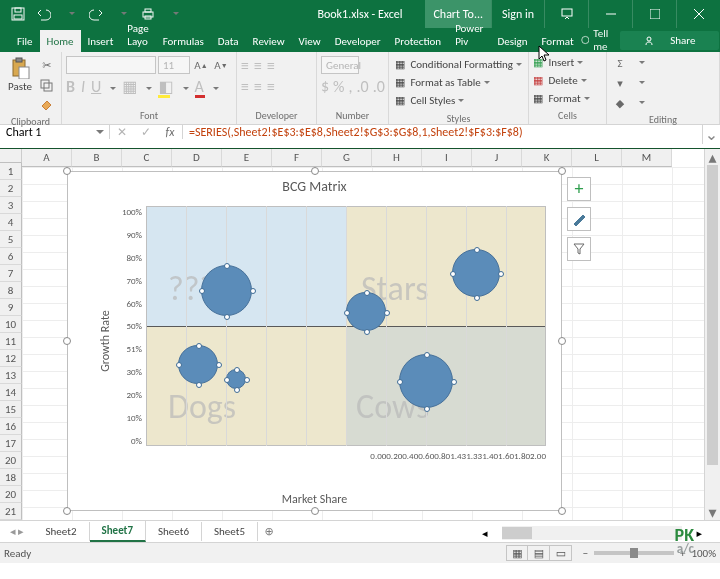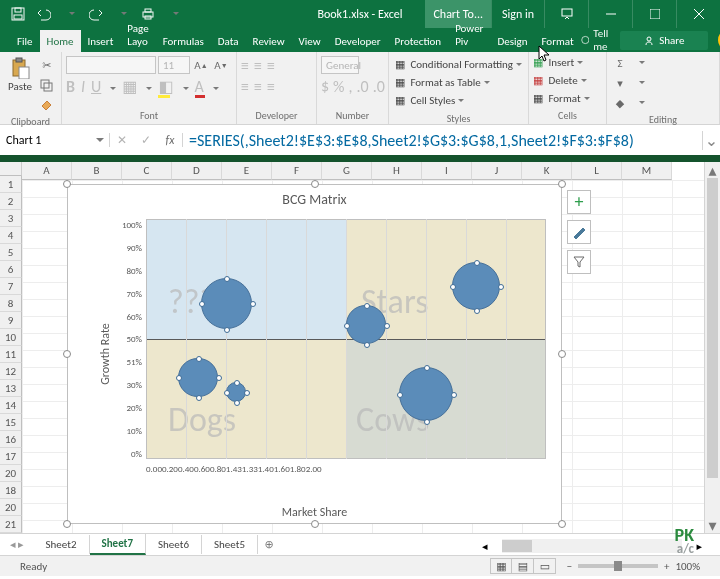--- a/index.html
+++ b/index.html
@@ -14,21 +14,21 @@
 .titlebar .winbtn{width:44px;height:100%;display:flex;align-items:center;justify-content:center;border-left:1px solid rgba(255,255,255,.18)}
 .titlebar .winbtn.close{border-left:1px solid rgba(255,255,255,.18)}
 .titlebar svg{fill:none;stroke:#fff;stroke-width:1}
 .chart-tools{background:#3c9469;height:100%;display:flex;align-items:center;padding:0 8px}
 
 .tabs{height:24px;background:#0d7240;display:flex;align-items:flex-end;padding-left:10px;color:#fff;font-size:11px;position:relative}
 .tabs .tab{padding:5px 7px 4px;cursor:default}
 .tabs .tab.file{background:transparent}
 .tabs .tab.active{background:#f1f1f1;color:#217346}
 .tabs .right{margin-left:auto;display:flex;align-items:center;gap:4px;padding-right:8px;height:100%}
-.tabs .share{background:#1a8251;padding:3px 24px;border-radius:2px;display:flex;align-items:center;gap:4px}
+.tabs .share{background:#1a8251;padding:3px 24px;border-radius:2px;display:flex;align-items:center;gap:15px}
 .tabs .tellme{display:flex;align-items:center;gap:4px;opacity:.95}
 .tabs .smiley{width:18px;height:18px;border-radius:50%;background:#ffc107;margin-left:6px;display:flex;align-items:center;justify-content:center;font-size:10px;color:#8b6b00}
 
 .ribbon{height:73px;background:#f1f1f1;border-bottom:1px solid #d4d4d4;display:flex}
 .group{border-right:1px solid #d9d9d9;display:flex;flex-direction:column;justify-content:space-between;padding:2px 4px 0}
 .group .label{font-size:10px;color:#6e6e6e;text-align:center;padding:1px 0 2px}
 .group-body{flex:1;display:flex;align-items:flex-start;gap:2px;padding-top:2px}
 .vbtn{display:flex;flex-direction:column;align-items:center;gap:2px;padding:2px 4px;font-size:11px;color:#444}
 .vbtn .ic{width:20px;height:20px;display:flex;align-items:center;justify-content:center}
 .mini{display:flex;flex-direction:column;gap:2px}
@@ -36,27 +36,27 @@
 .ctrl{height:18px;border:1px solid #c5c5c5;background:#fff;font-size:11px;display:flex;align-items:center;padding:0 4px;color:#444}
 .ctrl.disabled{color:#b5b5b5;background:#f6f6f6}
 .sq{width:18px;height:18px;display:flex;align-items:center;justify-content:center;color:#6a6a6a;font-size:11px}
 .styles-body{display:flex;flex-direction:column;gap:1px;font-size:11px;color:#444;padding:2px}
 .styles-body .srow{display:flex;align-items:center;gap:5px;height:17px}
 .cells-body{display:flex;flex-direction:column;gap:1px;font-size:11px;color:#444}
 .cells-body .crow{display:flex;align-items:center;gap:5px;height:17px}
 .edit-body{display:flex;gap:2px}
 .edit-col{display:flex;flex-direction:column;gap:2px}
 
-.fbar{height:37px;border-bottom:7px solid #14532d;display:flex;align-items:center;background:#fff}
+.fbar{height:24px;border-bottom:1px solid #14532d;display:flex;align-items:flex-start;background:#fff}
 .fbar .namebox{width:110px;border-right:1px solid #d4d4d4;display:flex;align-items:center;padding:0 6px;font-size:12px;position:relative}
 .fbar .namebox::after{content:"";position:absolute;right:5px;top:50%;border:4px solid transparent;border-top-color:#7a7a7a;transform:translateY(-2px)}
 .fbar .icons{display:flex;align-items:center;border-right:1px solid #d4d4d4}
 .fbar .icons .fb{width:24px;display:flex;align-items:center;justify-content:center;color:#b3b3b3;font-size:12px}
 .fbar .icons .fx{font-style:italic;color:#6e6e6e}
-.fbar .formula{flex:1;display:flex;align-items:center;padding:0 6px;font-size:16px;color:#0369a1}
+.fbar .formula{flex:1;display:flex;align-items:center;padding:0 6px;font-size:12px;color:#c2410c}
 .fbar .expand{width:18px;border-left:1px solid #d4d4d4;display:flex;align-items:center;justify-content:center;color:#8a8a8a}
 
 .gridwrap{display:flex;height:371px}
 .corner{width:22px;height:18px;background:#f0f0f0;border-right:1px solid #ccc;border-bottom:1px solid #bfbfbf}
 .colhdrs{display:flex;height:18px}
 .colhdrs .ch{width:50px;background:#f0f0f0;border-right:1px solid #d9d9d9;border-bottom:1px solid #bfbfbf;font-size:11px;color:#555;display:flex;align-items:center;justify-content:center}
 .rowhdrs{display:flex;flex-direction:column}
 .rowhdrs .rh{height:17px;width:22px;background:#f0f0f0;border-bottom:1px solid #d9d9d9;border-right:1px solid #bfbfbf;font-size:11px;color:#555;display:flex;align-items:center;justify-content:center}
 .cells{position:relative;flex:1;background:#fff}
 .gridlines{position:absolute;inset:0;background-image:linear-gradient(to right,#ededed 1px,transparent 1px),linear-gradient(to bottom,#ededed 1px,transparent 1px);background-size:50px 17px}
@@ -78,36 +78,36 @@
 .plot .axis-v{position:absolute;left:50%;top:0;bottom:0;width:1px;background:#595959}
 .plot .axis-h{position:absolute;top:50%;left:0;right:0;height:1px;background:#595959}
 .plot .border{position:absolute;inset:0;border:1px solid #bfbfbf}
 .plot .gridv{position:absolute;top:0;bottom:0;width:1px;background:#d9d9d9}
 .plot .watermark{position:absolute;font-size:34px;color:#b9b9b9;opacity:.7;font-weight:400}
 .bubble{position:absolute;border-radius:50%;background:#5b8cb9;border:1px solid #467099}
 .bubble .pt{width:6px;height:6px;border:1px solid #3d6b95;background:#fff;border-radius:50%;position:absolute}
 .ylabel{position:absolute;left:6px;top:50%;transform:translateY(-50%) rotate(-90deg);font-size:12px;color:#595959}
 .xlabel{position:absolute;bottom:4px;left:50%;transform:translateX(-50%);font-size:12px;color:#595959}
 .yticks{position:absolute;left:44px;top:34px;height:240px;width:30px;font-size:9px;color:#595959;display:flex;flex-direction:column;justify-content:space-between;text-align:right}
-.xticks{position:absolute;left:78px;top:278px;width:400px;font-size:9px;color:#595959;display:flex;justify-content:flex-start}
+.xticks{position:absolute;left:78px;top:278px;width:400px;font-size:9px;color:#595959;display:flex;justify-content:flex-end}
 .chart-btns{position:absolute;left:545px;top:10px;display:flex;flex-direction:column;gap:6px}
 .chart-btns .cb{width:24px;height:24px;border:1px solid #bfbfbf;background:#fff;display:flex;align-items:center;justify-content:center;color:#3d7645}
 
 .sheettabs{height:22px;background:#fff;border-top:1px solid #d4d4d4;display:flex;align-items:center;font-size:11px;position:relative}
 .sheettabs .nav{display:flex;gap:2px;padding:0 10px;color:#999}
 .sheettabs .st{padding:3px 12px;border-right:1px solid #d4d4d4;color:#444}
 .sheettabs .st.active{border-bottom:2px solid #217346;color:#217346;font-weight:600;background:#fff}
 .sheettabs .add{width:22px;display:flex;align-items:center;justify-content:center;color:#7a7a7a}
 .sheettabs .hscroll{position:absolute;right:18px;bottom:2px;width:220px;height:14px;display:flex;align-items:center}
 .sheettabs .hscroll .htrack{flex:1;height:14px;background:#f0f0f0;position:relative;margin:0 14px}
 .sheettabs .hscroll .hthumb{position:absolute;left:0;width:30px;top:1px;bottom:1px;background:#cdcdcd}
 .pk{position:absolute;right:26px;bottom:24px;font-size:18px;font-weight:700;line-height:.9;text-align:right}
 .pk .t1{color:#2b8a3e}.pk .t2{color:#9aa0a0;font-size:13px}
 
-.status{height:21px;background:#f1f1f1;border-top:1px solid #d4d4d4;display:flex;align-items:center;font-size:11px;color:#555;padding:0 20px}
+.status{height:21px;background:#f1f1f1;border-top:1px solid #d4d4d4;display:flex;align-items:center;font-size:11px;color:#555;padding:0 4px}
 .status .spacer{flex:1}
 .status .vbtns{display:flex;gap:0}
 .status .vb{width:22px;height:16px;border:1px solid #c5c5c5;border-left:none;display:flex;align-items:center;justify-content:center}
 .status .vb:first-child{border-left:1px solid #c5c5c5}
 .status .zoom{display:flex;align-items:center;gap:6px;margin-left:10px}
 .status .ztrack{width:80px;height:4px;background:#c5c5c5;position:relative}
 .status .zthumb{position:absolute;left:50%;top:-3px;width:8px;height:10px;background:#8a8a8a;transform:translateX(-50%)}
 .caret::after{content:"";display:inline-block;margin-left:3px;border:3px solid transparent;border-top-color:#7a7a7a;transform:translateY(1px)}
 .cursor{position:absolute;width:14px;height:18px;pointer-events:none;z-index:1000}
 </style>

